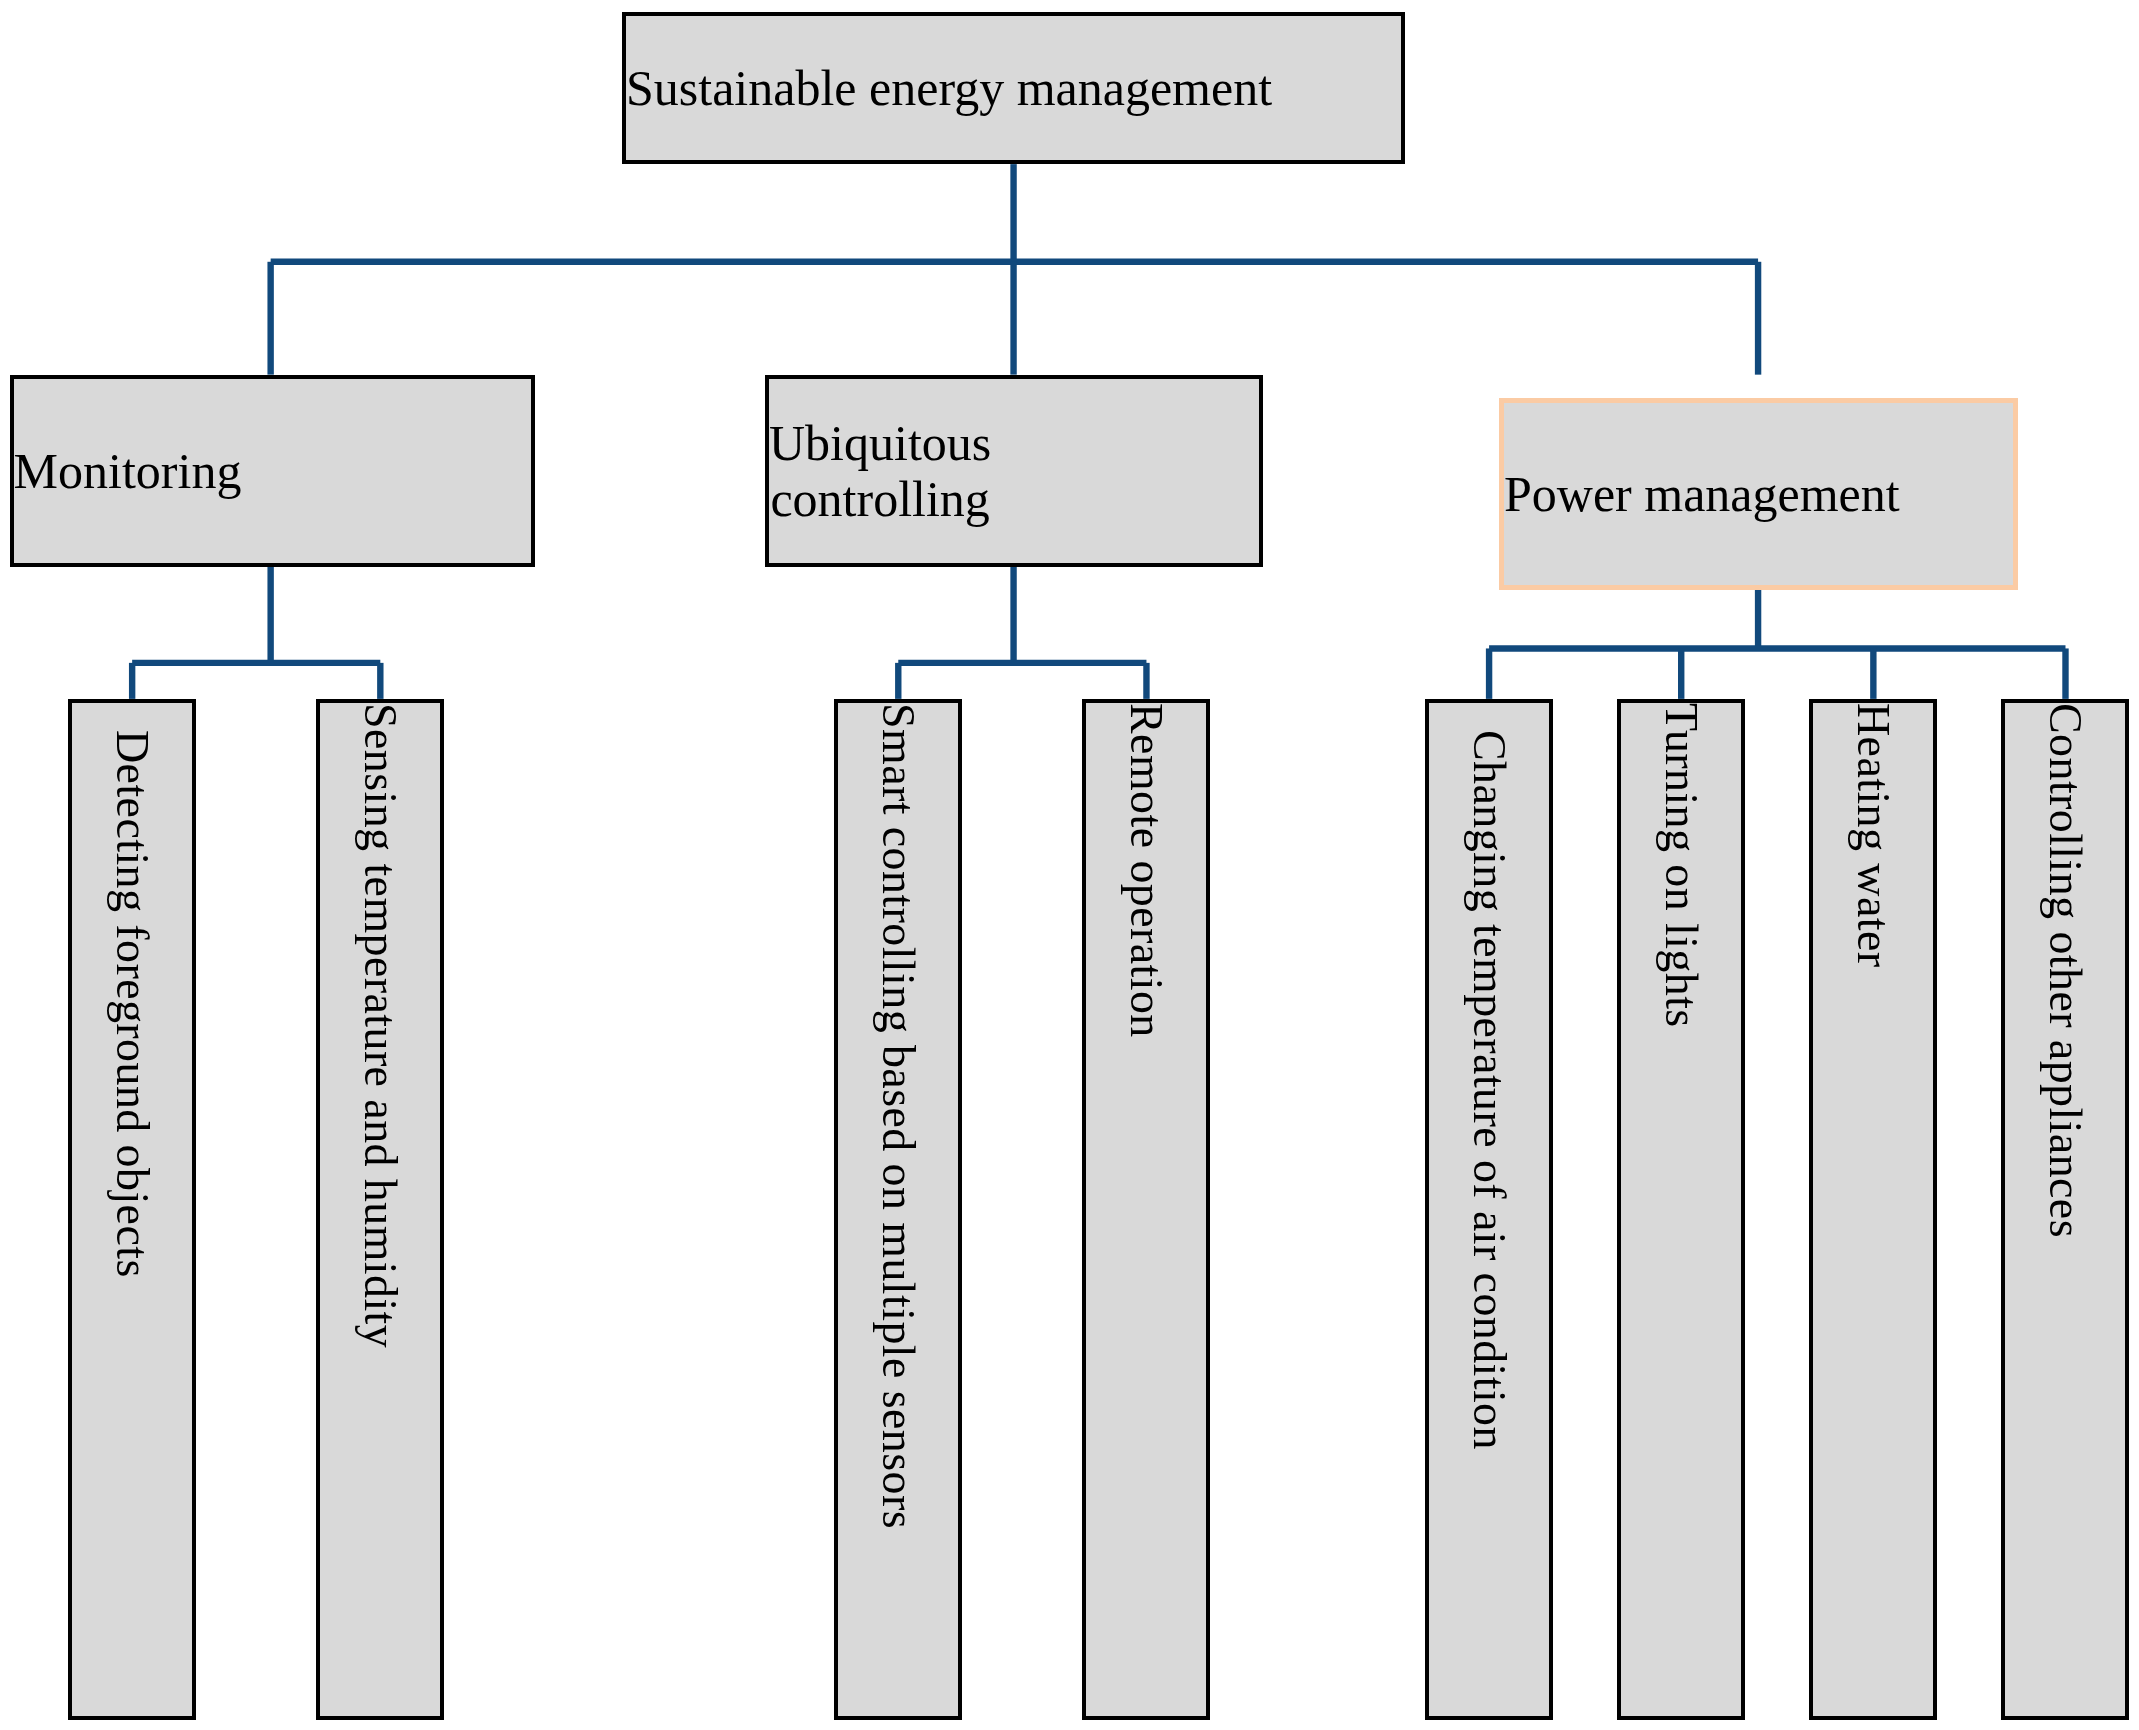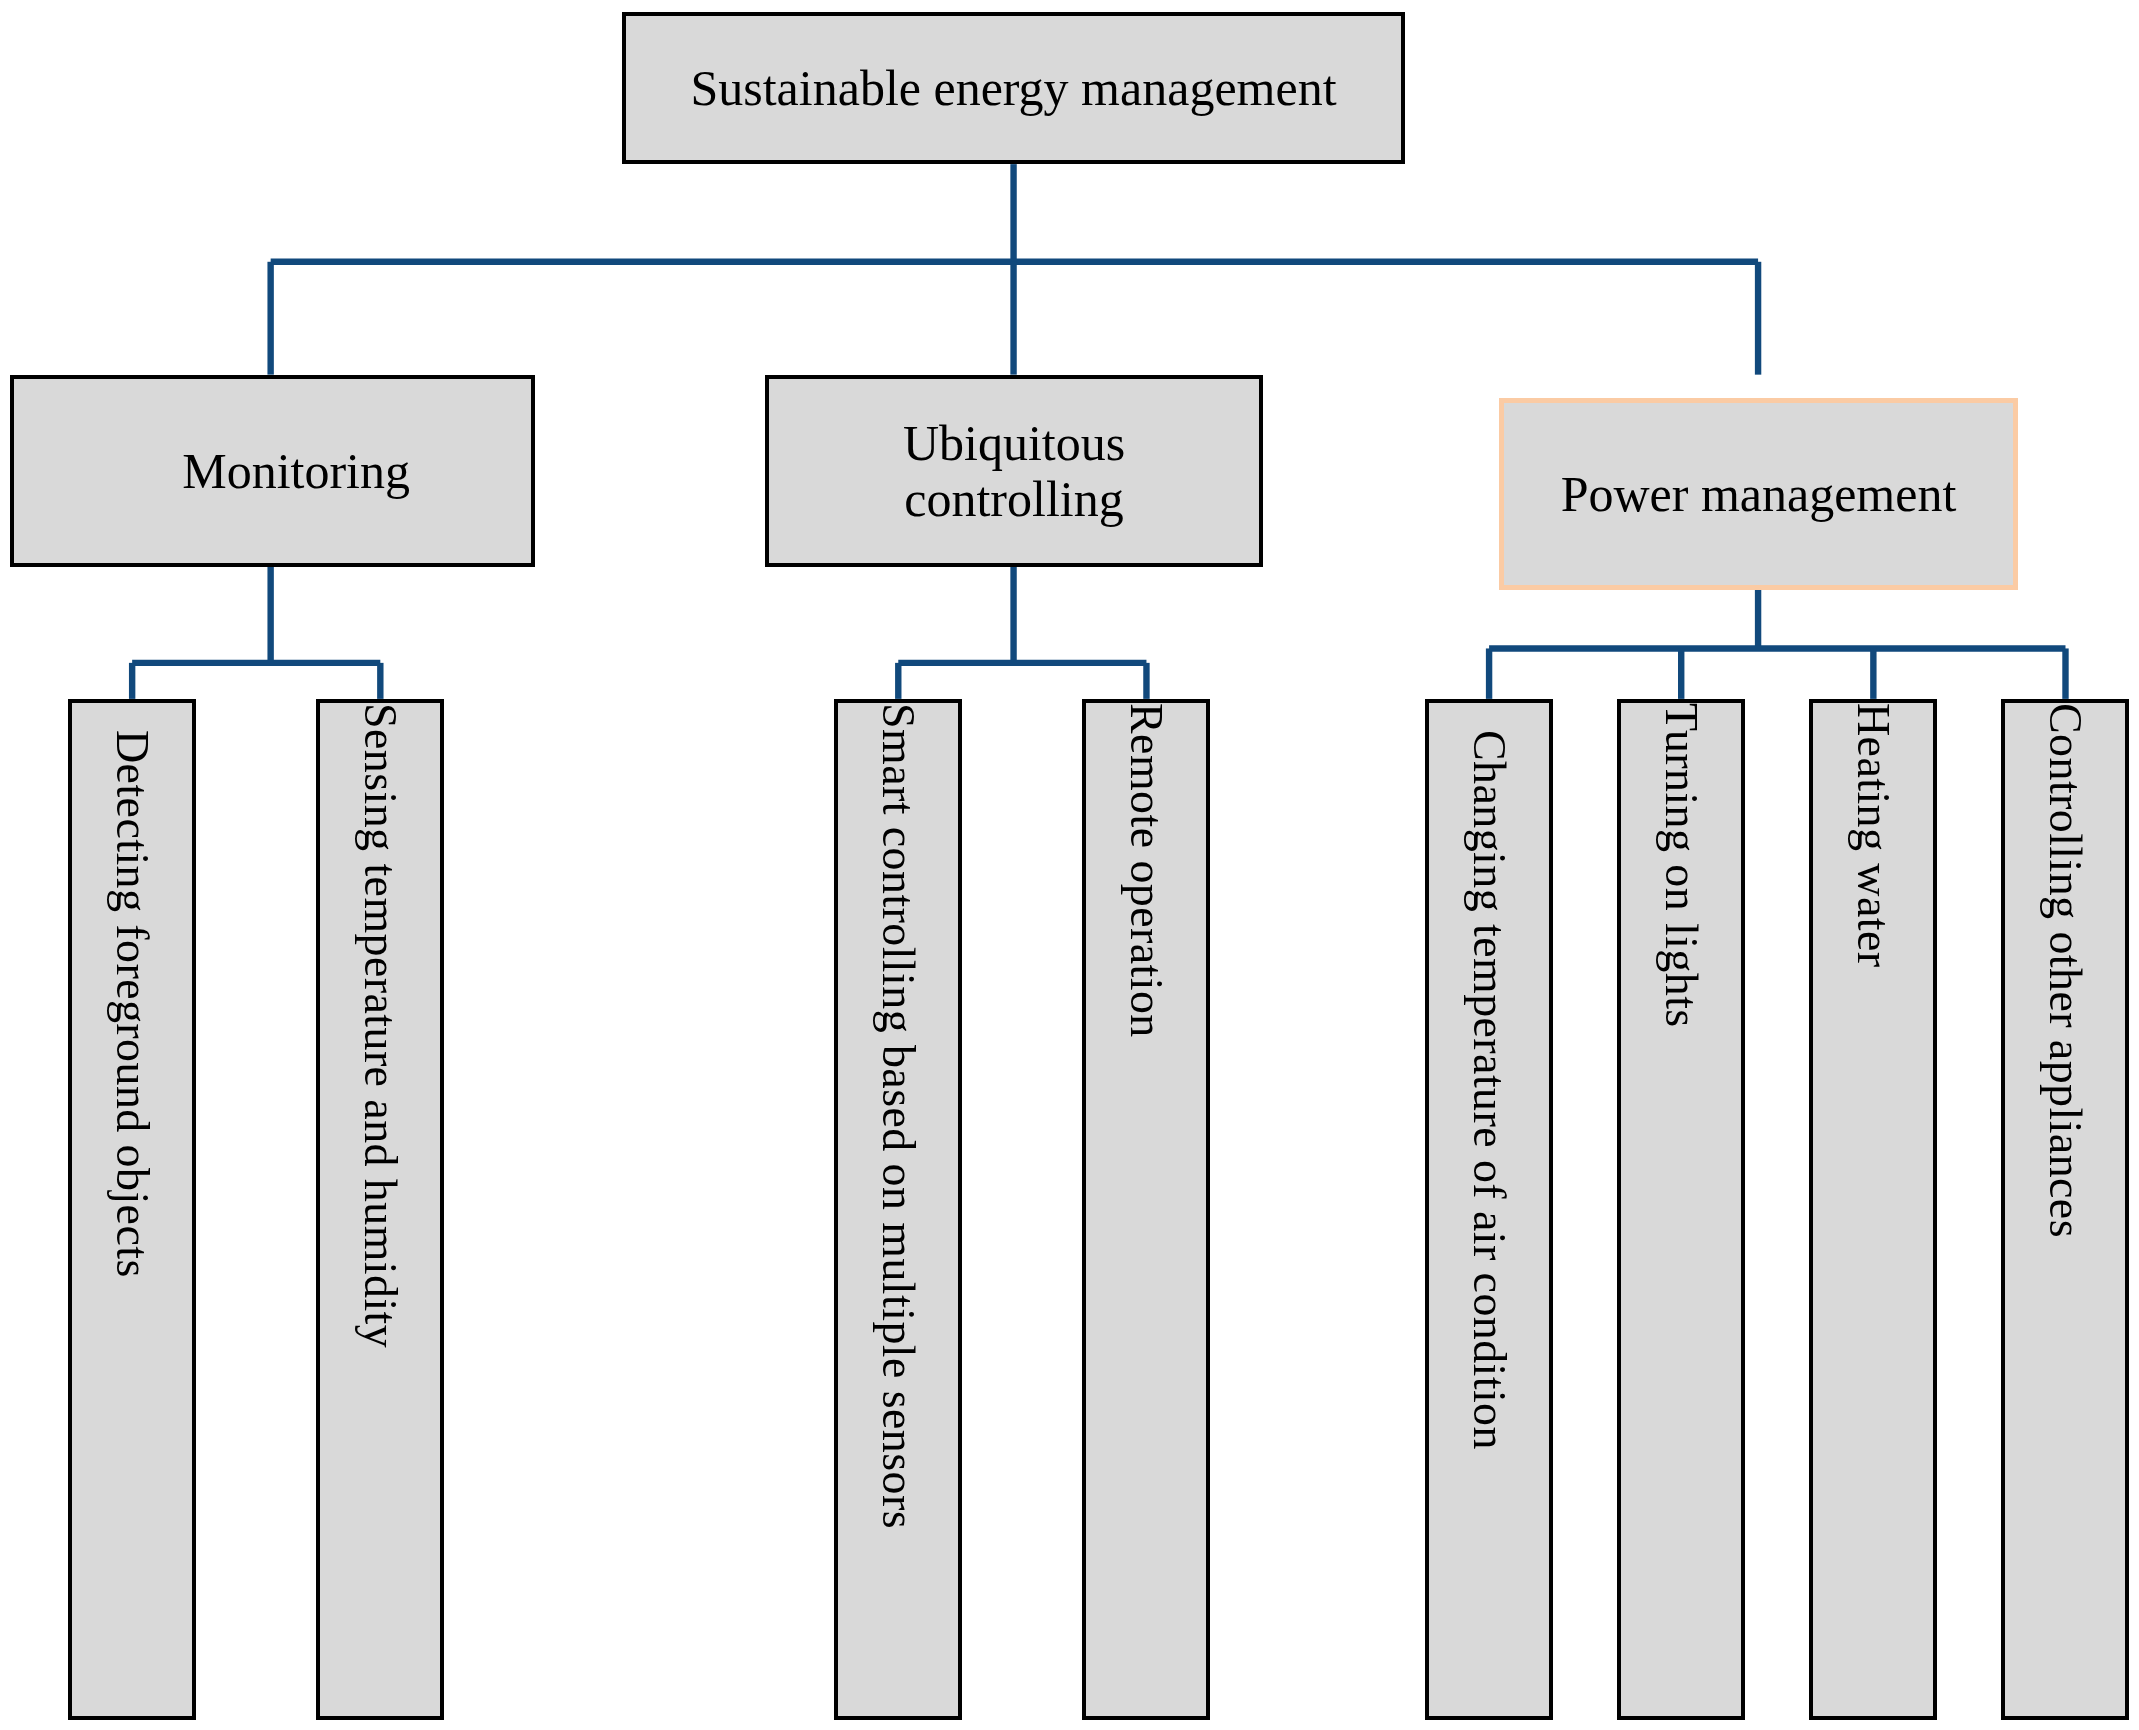--- a/index.html
+++ b/index.html
@@ -25,21 +25,20 @@
     height: 1730px;
     pointer-events: none;
   }
   .node {
     position: absolute;
     box-sizing: border-box;
     background: #d9d9d9;
     border: 4px solid #000000;
     display: flex;
     align-items: center;
-    justify-content: center;
     text-align: center;
     color: #000000;
   }
   .node.accent {
     border-color: #fbcba4;
     border-width: 5.6px;
   }
   .node .label {
     display: block;
     line-height: 1.12;
@@ -94,21 +93,21 @@
       <line x1="2100" y1="810" x2="2100" y2="873"></line>
       <line x1="2340" y1="810" x2="2340" y2="873"></line>
       <line x1="2580" y1="810" x2="2580" y2="873"></line>
     </g>
   </svg>
 
   <div class="node root" style="left:622px; top:12px; width:783px; height:152px;">
     <span class="label">Sustainable energy management</span>
   </div>
 
-  <div class="node level2" style="left:9.6px; top:375px; width:525px; height:192px;padding-left:48px;">
+  <div class="node level2" style="left:9.6px; top:375px; width:525px; height:192px;">
     <span class="label">Monitoring</span>
   </div>
 
   <div class="node level2" style="left:765px; top:375px; width:498px; height:192px;">
     <span class="label">Ubiquitous
 controlling</span>
   </div>
 
   <div class="node level2 accent" style="left:1499px; top:375px; width:519px; height:192px;margin-top:23px;">
     <span class="label">Power management</span>

